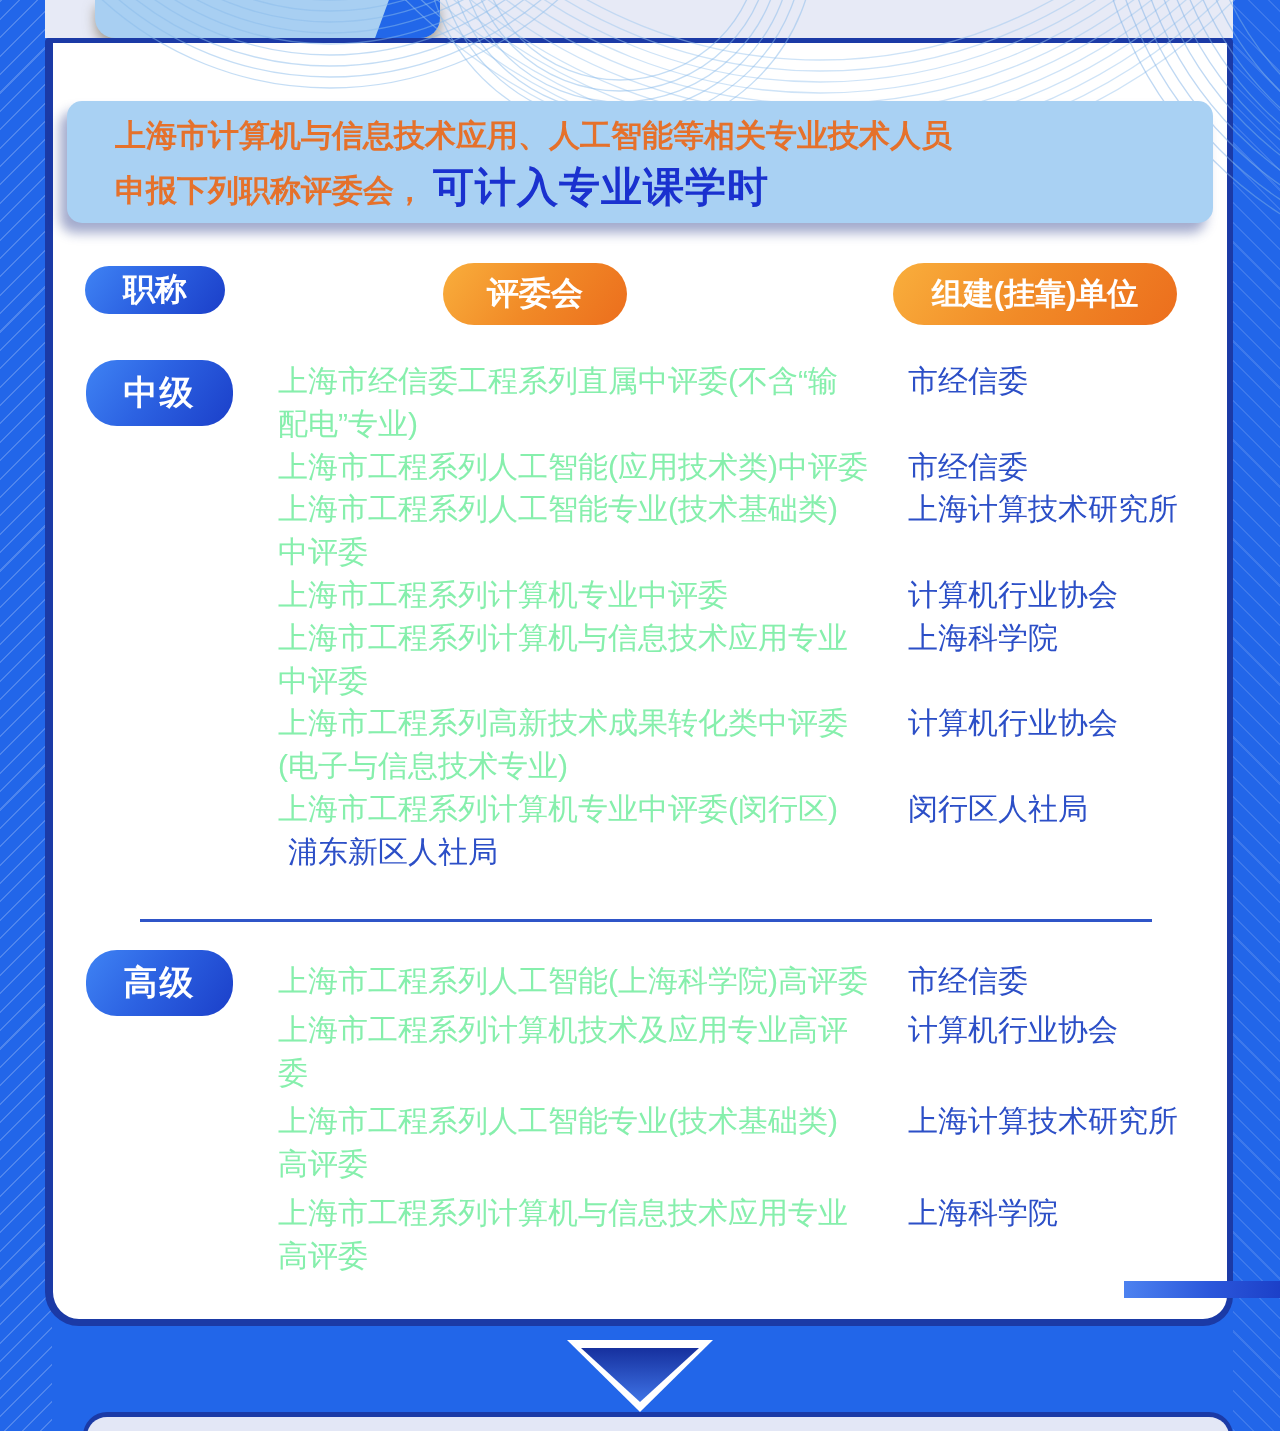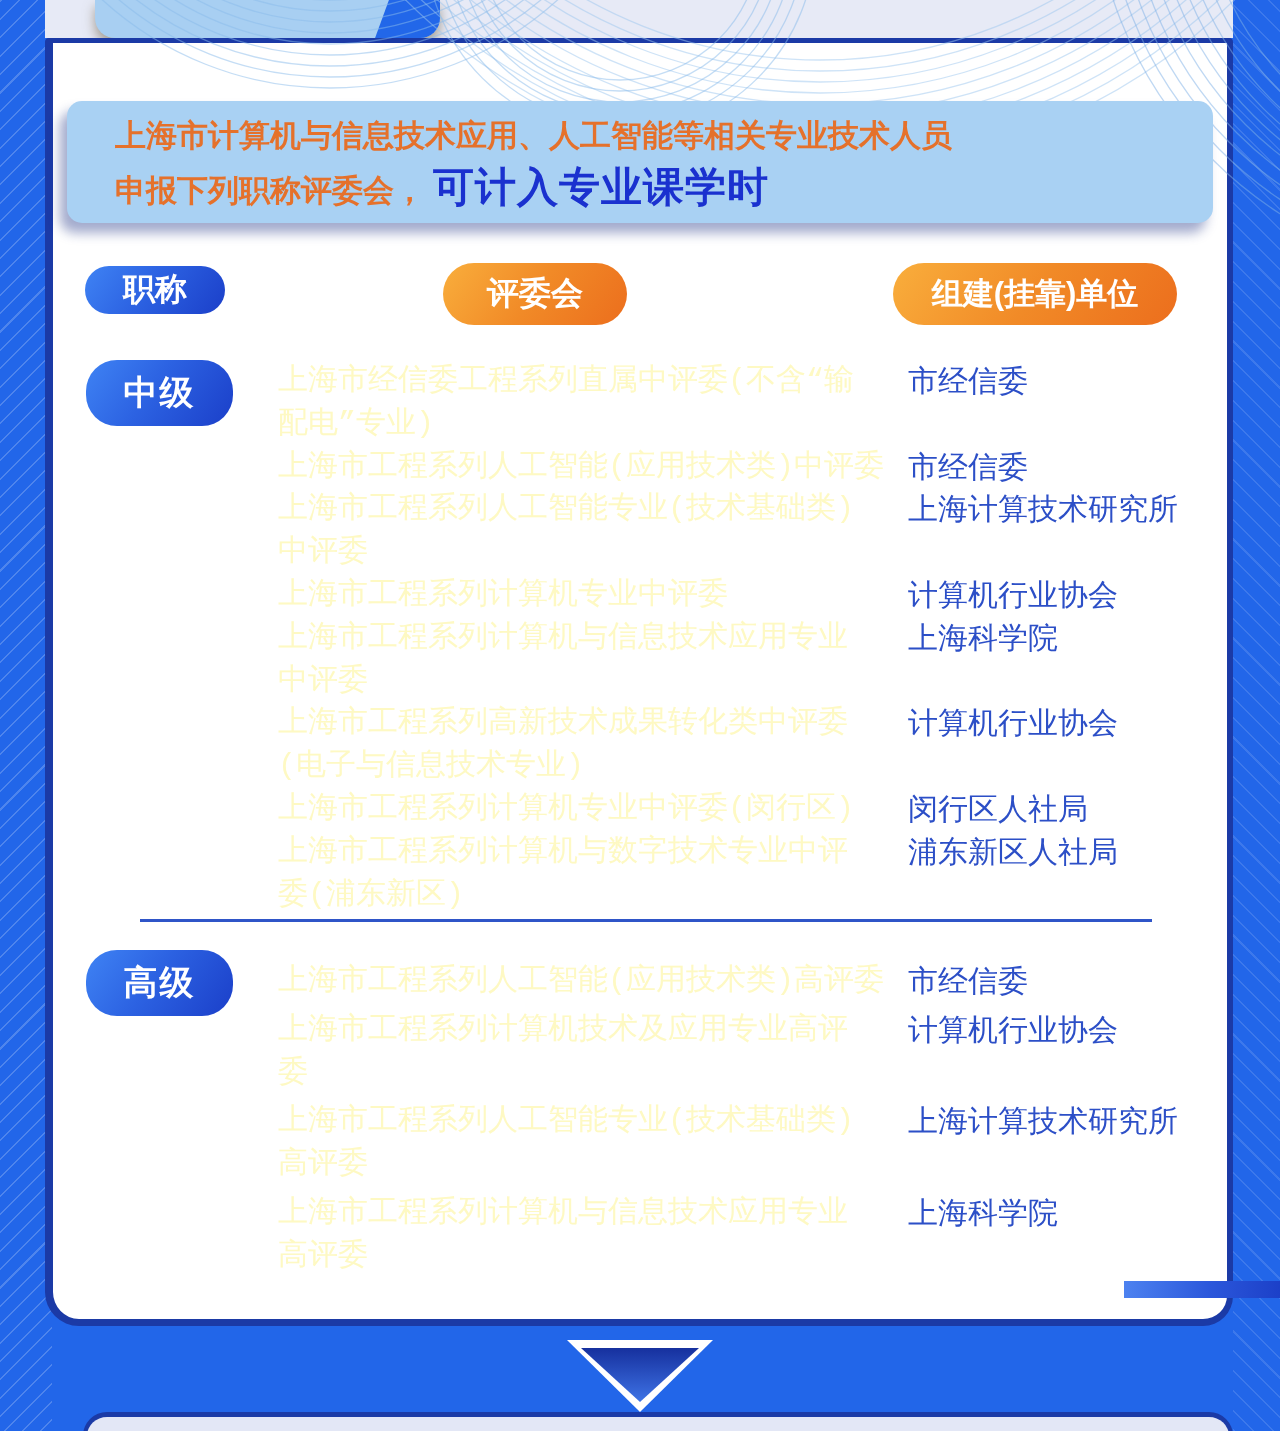--- a/index.html
+++ b/index.html
@@ -42,21 +42,21 @@
   .hdr-unit{left:893px;top:263px;width:284px;height:62px;border-radius:31px;font-size:31px;}
   .lvl{width:147px;height:66px;border-radius:31px;font-size:34px;letter-spacing:2px;}
   .lvl-mid{left:86px;top:360px;}
   .lvl-high{left:86px;top:950px;}
   
   .rows{position:absolute;left:278px;width:940px;z-index:3;}
   .rows-mid{top:360px;}
   .rows-high{top:960px;}
   .row{display:flex;align-items:flex-start;}
   .rows-high .row{margin-bottom:6px;}
-  .committee{width:620px;font-size:30px;line-height:42.8px;font-weight:500;color:#fef9c3;white-space:pre-line;font-family:Liberation Mono, monospace;}
+  .committee{width:620px;font-size:30px;line-height:42.8px;font-weight:500;color:#86efac;white-space:pre-line;}
   .unit{width:300px;margin-left:10px;font-size:30px;line-height:42.8px;font-weight:500;color:#2C4FC7;}
   .divider{position:absolute;left:140px;top:919px;width:1012px;height:3px;background:#2F55C8;z-index:3;}
   
   .deco-bar{position:absolute;left:1124px;top:1281px;width:156px;height:17px;z-index:4;
     background:linear-gradient(90deg,#4D82F0 0%,#2B57DB 55%,#1C40C8 100%);}
   .chevron{position:absolute;left:567px;top:1340px;z-index:2;}
   .bottom-card{position:absolute;left:83px;top:1412px;width:1150px;height:24px;background:#E3E7F6;
     box-sizing:border-box;border:4px solid #1B3AA6;border-bottom:none;border-top-width:5px;
     border-radius:28px 28px 0 0;z-index:2;}
 </style>
@@ -162,32 +162,30 @@
 (电子与信息技术专业)</div>
     <div class="unit">计算机行业协会</div>
   </div>
 
   <div class="row">
     <div class="committee">上海市工程系列计算机专业中评委(闵行区)</div>
     <div class="unit">闵行区人社局</div>
   </div>
 
   <div class="row">
-    <div class="committee">上海市工程系列计算机与数字技术专业中评
-委(浦东新区)</div>
     <div class="unit">浦东新区人社局</div>
   </div>
 </div>
 
   <div class="divider"></div>
 
   <div class="pill pill-blue lvl lvl-high">高级</div>
   <div class="rows rows-high">
   <div class="row">
-    <div class="committee">上海市工程系列人工智能(应用技术类)高评委</div>
+    <div class="committee">上海市工程系列人工智能(上海科学院)高评委</div>
     <div class="unit">市经信委</div>
   </div>
 
   <div class="row">
     <div class="committee">上海市工程系列计算机技术及应用专业高评
 委</div>
     <div class="unit">计算机行业协会</div>
   </div>
 
   <div class="row">

